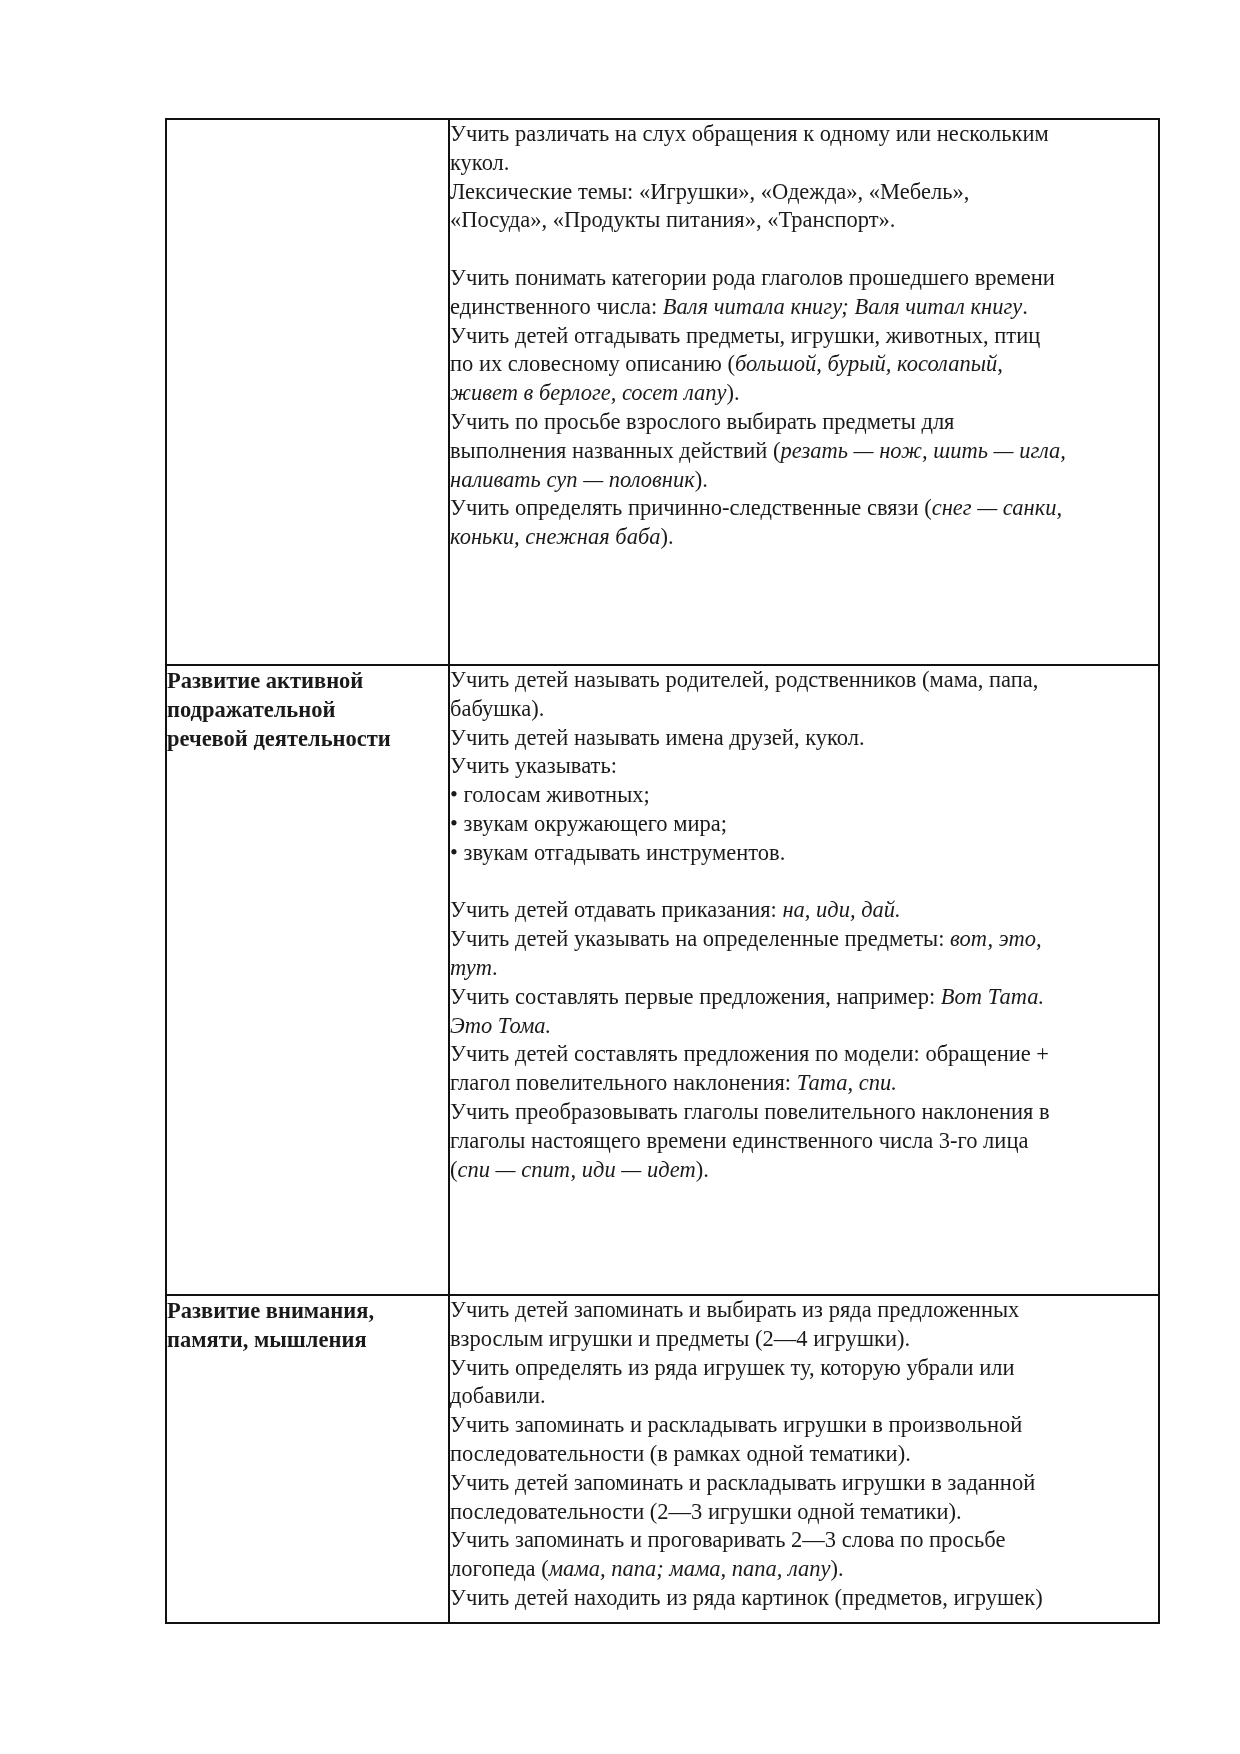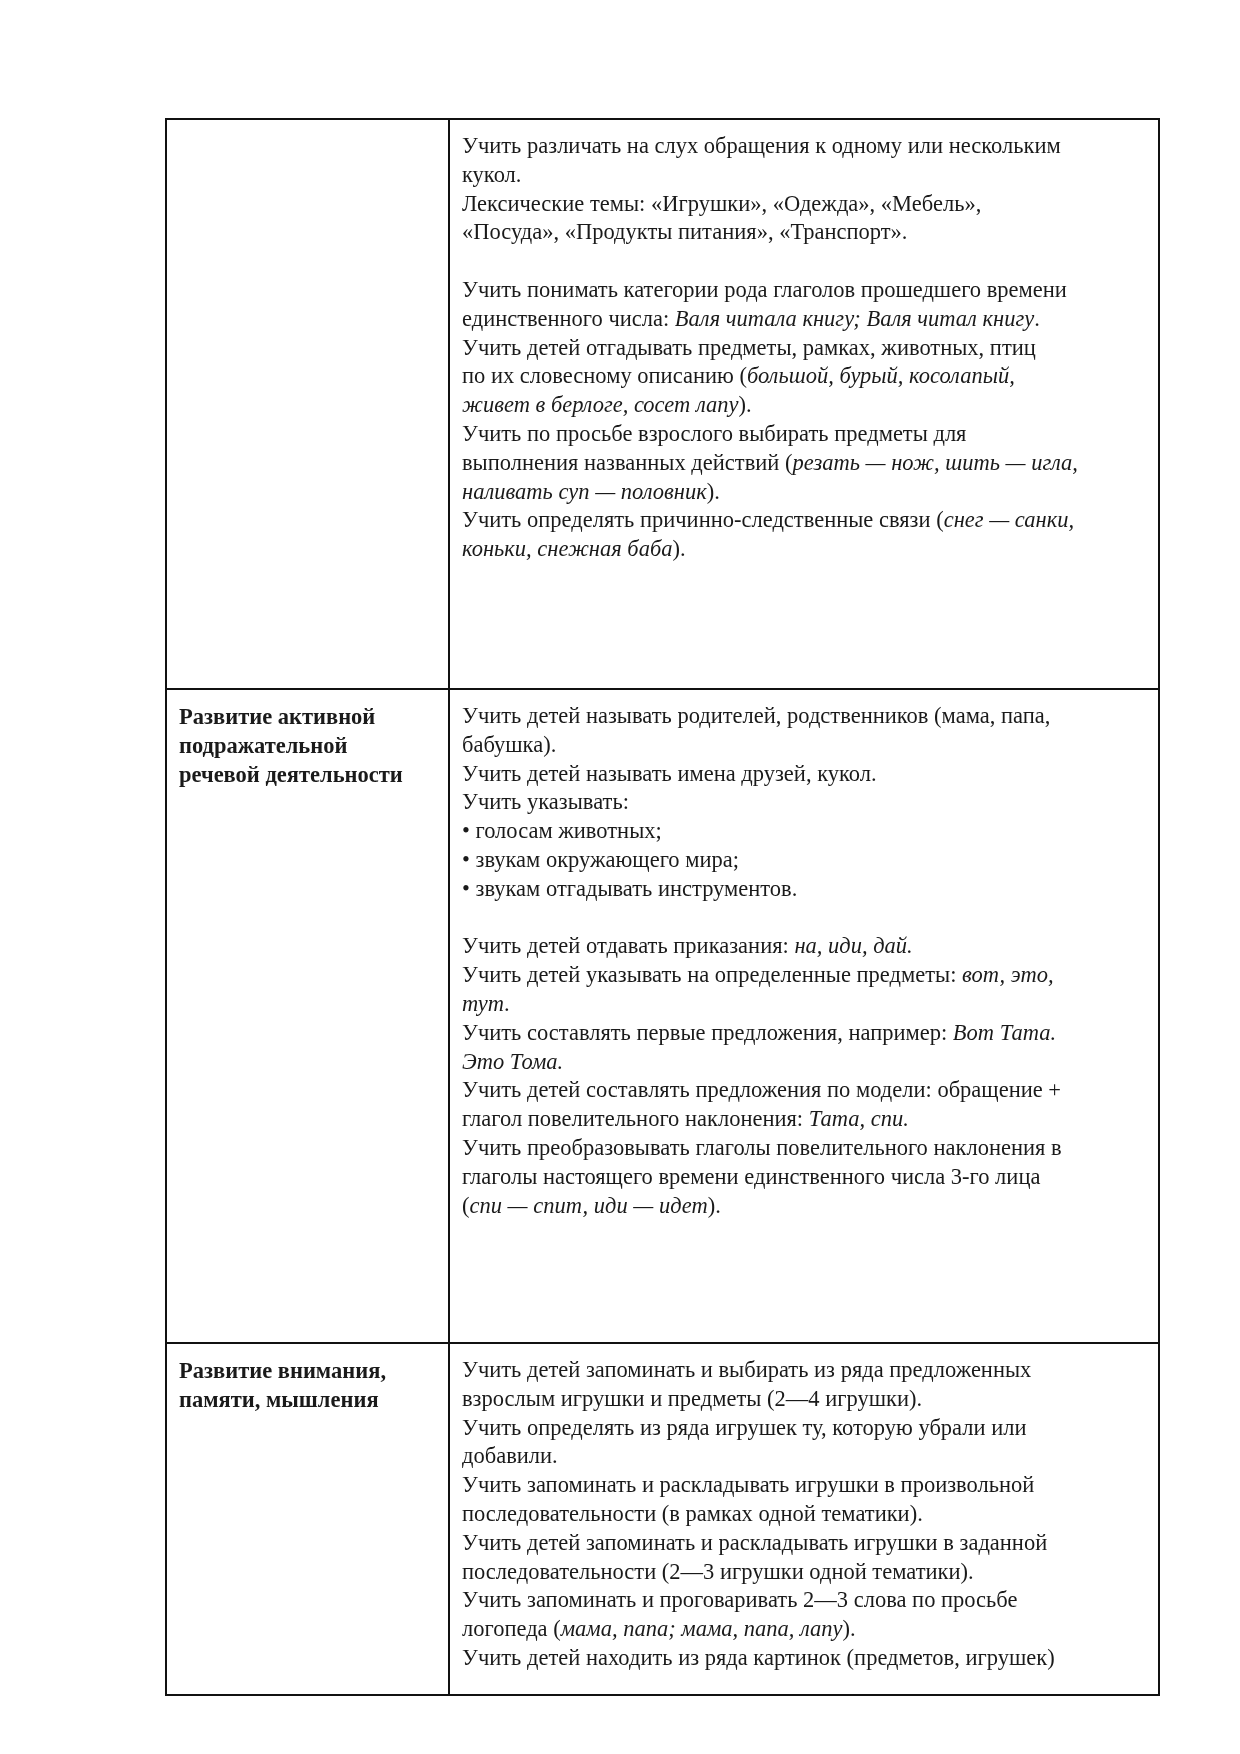--- a/index.html
+++ b/index.html
@@ -1,20 +1,20 @@
 <!DOCTYPE html>
 <html><head>
 <meta charset="utf-8">
 <style>
   html, body { margin: 0; padding: 0; background: #ffffff; }
   body { width: 1240px; height: 1754px; position: relative; overflow: hidden;
          font-family: "Liberation Serif", "DejaVu Serif", serif; color: #1a1a1a; }
   .doc-table { position: absolute; left: 165px; top: 118px; width: 995px;
                border-collapse: collapse; table-layout: fixed; }
-  .doc-table td { border: 2px solid #111; vertical-align: top; padding: 12px; }
+  .doc-table td { border: 2px solid #111; vertical-align: top; padding: 0; }
   .col-a { width: 283px; }
   .cell-a { padding: 3px 8px 0 10px; font-weight: bold; font-size: 22.5px; line-height: 29px; }
   .cell-b { padding: 2px 6px 0 11px; font-size: 22.5px; line-height: 28.8px; }
   .line { display: block; white-space: nowrap; }
   .gap { display: block; height: 28.8px; }
   em { font-style: italic; }
   tr.r1 td { height: 544px; }
   tr.r2 td { height: 628px; margin-left: 28px; }
   tr.r3 td { height: 326px; }
 </style>
@@ -31,21 +31,21 @@
       <tr class="r1">
     <td class="cell-a"></td>
     <td class="cell-b">
       <span class="line">Учить различать на слух обращения к одному или нескольким</span>
       <span class="line">кукол.</span>
       <span class="line">Лексические темы: «Игрушки», «Одежда», «Мебель»,</span>
       <span class="line">«Посуда», «Продукты питания», «Транспорт».</span>
       <span class="gap"></span>
       <span class="line">Учить понимать категории рода глаголов прошедшего времени</span>
       <span class="line"><span>единственного числа: </span><em>Валя читала книгу; Валя читал книгу</em><span>.</span></span>
-      <span class="line">Учить детей отгадывать предметы, рамках, животных, птиц</span>
+      <span class="line">Учить детей отгадывать предметы, игрушки, животных, птиц</span>
       <span class="line"><span>по их словесному описанию (</span><em>большой, бурый, косолапый,</em></span>
       <span class="line"><em>живет в берлоге, сосет лапу</em><span>).</span></span>
       <span class="line">Учить по просьбе взрослого выбирать предметы для</span>
       <span class="line"><span>выполнения названных действий (</span><em>резать — нож, шить — игла,</em></span>
       <span class="line"><em>наливать суп — половник</em><span>).</span></span>
       <span class="line"><span>Учить определять причинно-следственные связи (</span><em>снег — санки,</em></span>
       <span class="line"><em>коньки, снежная баба</em><span>).</span></span>
     </td>
   </tr>
 

